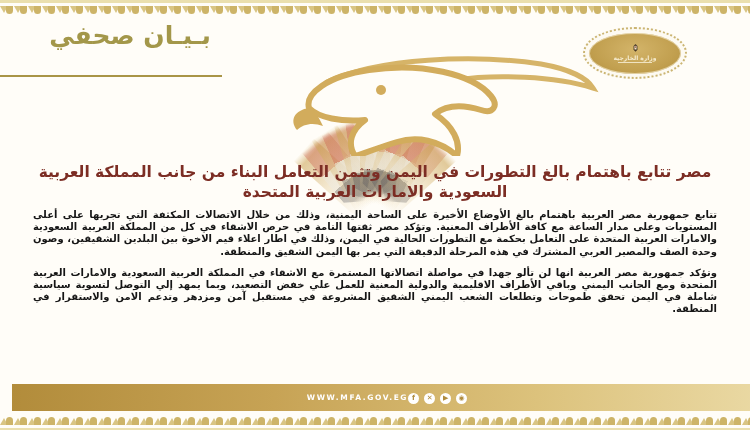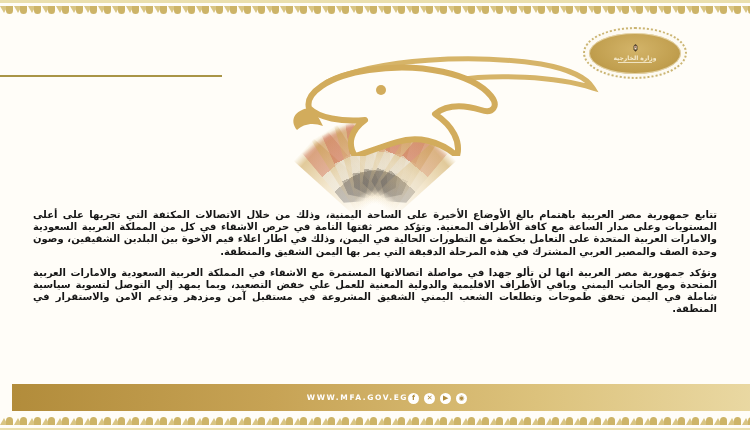--- a/index.html
+++ b/index.html
@@ -157,20 +157,21 @@
       <span class="orn-unit"></span>
       <span class="orn-unit"></span>
       <span class="orn-unit"></span>
       <span class="orn-unit"></span>
       <span class="orn-unit"></span>
       <span class="orn-unit"></span>
       <span class="orn-unit"></span>
     </div>
 
   <div class="header-block">
+    <div class="press-title">بـيـان صحفي</div>
   </div>
   <div class="header-rule"></div>
 
   <div class="seal">
     <div class="seal-inner">
       <svg class="seal-eagle" viewBox="0 0 20 16">
         <path d="M10 1 L13 4 L13 10 L10 13 L7 10 L7 4 Z" fill="#4a3a26"></path>
         <rect x="8.4" y="4" width="3.2" height="5.5" fill="#f3e8cc"></rect>
         <rect x="9.2" y="5" width="1.6" height="1.6" fill="#8a2c22"></rect>
       </svg>
@@ -197,20 +198,21 @@
 
   <svg class="eagle-head" viewBox="0 0 322 104">
     <path d="M44 30 C96 6 190 2 258 12 C286 17 304 26 310 36 C272 24 212 22 172 28" fill="none" stroke="#d6b468" stroke-width="5" stroke-linecap="round"></path>
     <path d="M26 56 C22 42 44 24 86 18 C138 10 190 22 208 44 C216 54 210 62 198 58
              C178 52 162 54 152 62 C170 74 178 90 174 104 C156 88 134 84 114 90
              C94 96 80 102 72 104 C64 92 68 78 82 68 C58 70 36 66 26 56 Z" fill="#fffdf8" stroke="#d2ac5c" stroke-width="6" stroke-linejoin="round"></path>
     <path d="M26 56 C12 58 6 68 14 78 C20 72 30 70 40 74 C36 66 32 58 26 56 Z" fill="#d2ac5c"></path>
     <circle cx="98" cy="38" r="5" fill="#d2ac5c"></circle>
   </svg>
 
+  <div class="headline">مصر تتابع باهتمام بالغ التطورات في اليمن وتثمن التعامل البناء من جانب المملكة العربية السعودية والامارات العربية المتحدة</div>
 
   <div class="body-text">
     <p>تتابع جمهورية مصر العربية باهتمام بالغ الأوضاع الأخيرة على الساحة اليمنية، وذلك من خلال الاتصالات المكثفة التي تجريها على أعلى المستويات وعلى مدار الساعة مع كافة الأطراف المعنية. وتؤكد مصر ثقتها التامة في حرص الاشقاء في كل من المملكة العربية السعودية والامارات العربية المتحدة على التعامل بحكمة مع التطورات الحالية في اليمن، وذلك في اطار اعلاء قيم الاخوة بين البلدين الشقيقين، وصون وحدة الصف والمصير العربي المشترك في هذه المرحلة الدقيقة التي يمر بها اليمن الشقيق والمنطقة.</p>
     <p>وتؤكد جمهورية مصر العربية انها لن تألو جهدا في مواصلة اتصالاتها المستمرة مع الاشقاء في المملكة العربية السعودية والامارات العربية المتحدة ومع الجانب اليمني وباقي الأطراف الاقليمية والدولية المعنية للعمل علي خفض التصعيد، وبما يمهد إلي التوصل لتسوية سياسية شاملة في اليمن تحقق طموحات وتطلعات الشعب اليمني الشقيق المشروعة في مستقبل آمن ومزدهر وتدعم الامن والاستقرار في المنطقة.</p>
   </div>
 
   <div class="footer-bar">
     <div class="site-url">WWW.MFA.GOV.EG</div>
     <div class="social-row" id="social-row">
         <span class="social-icon">f</span>

